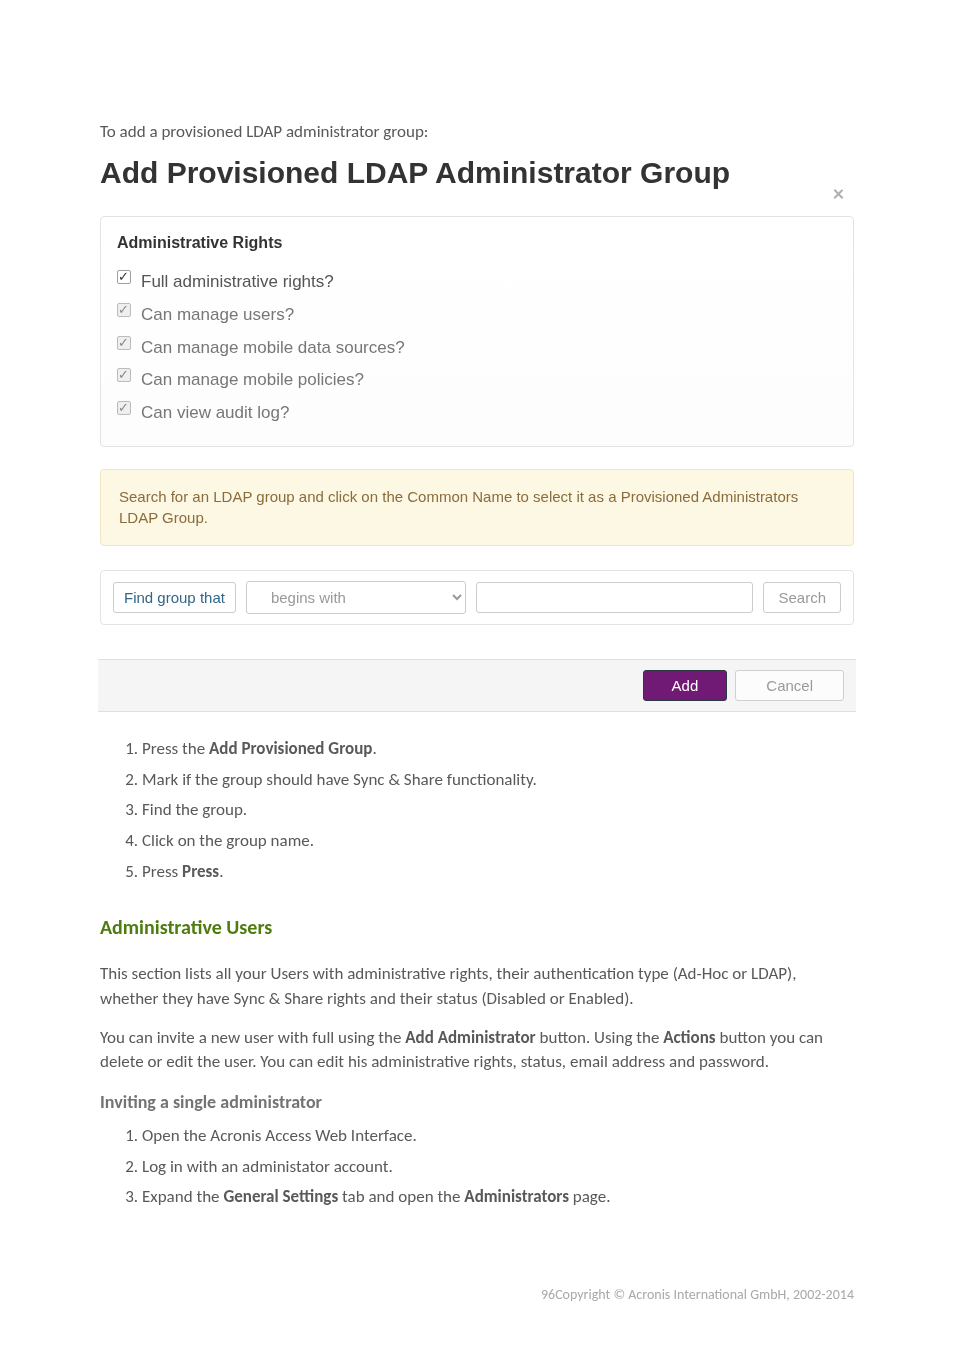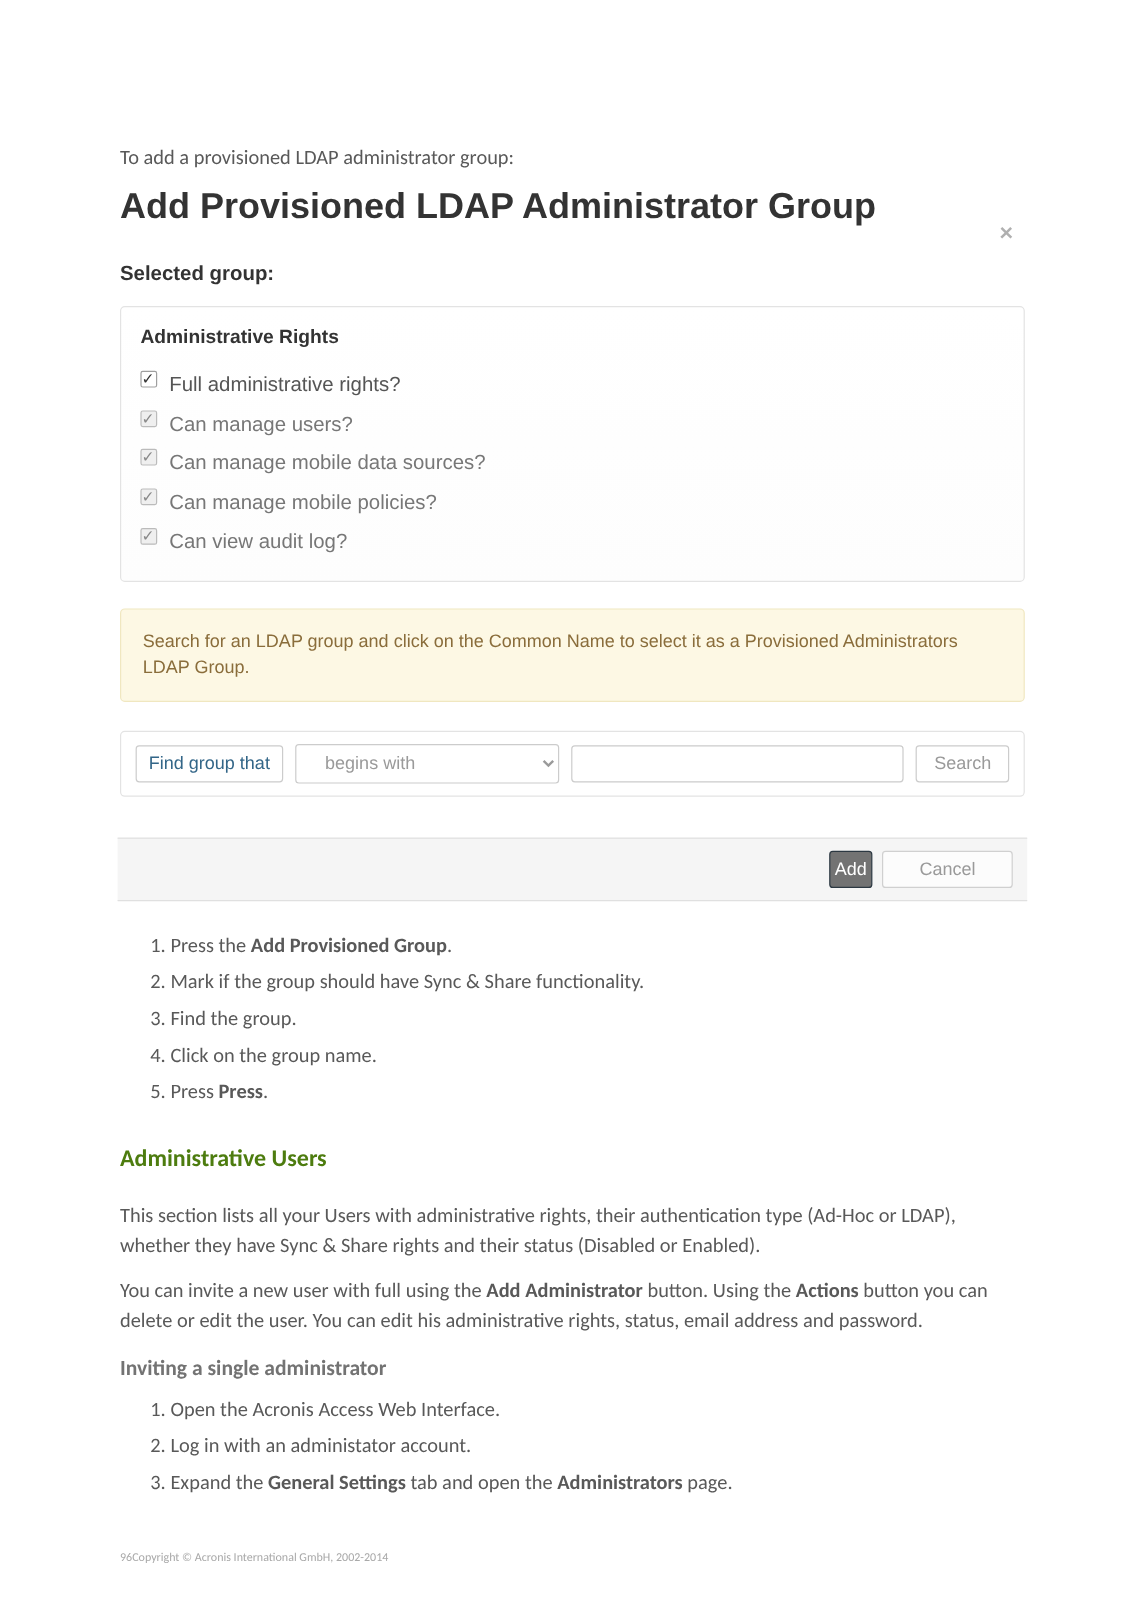--- a/index.html
+++ b/index.html
@@ -142,27 +142,27 @@
     background: #f5f5f5;
     border-top: 1px solid #e0e0e0;
     border-bottom: 1px solid #e0e0e0;
     padding: 10px 12px;
     display: flex;
     justify-content: flex-end;
     gap: 8px;
     margin: 0 -2px 22px -2px;
   }
   .add-btn {
-    background: #737373;
+    background: #701a75;
     color: #fff;
     font-family: Arial, Helvetica, sans-serif;
     font-size: 15px;
     border: 1px solid #2c3842;
     border-radius: 3px;
-    padding: 6px 4px;
+    padding: 6px 28px;
   }
   .cancel-btn {
     background: #fcfcfc;
     color: #9a9a9a;
     font-family: Arial, Helvetica, sans-serif;
     font-size: 15px;
     border: 1px solid #d0d0d0;
     border-radius: 3px;
     padding: 6px 30px;
   }
@@ -178,36 +178,35 @@
   .h2 { font-size: 20px; color: #4d7c0f; margin-bottom: 20px; font-weight: bold; }
   .para { font-size: 17px; color: #595959; margin-bottom: 14px; }
   .h3 { font-size: 18px; color: #737373; font-weight: bold; margin-bottom: 6px; margin-top: 8px; }
 
   .page-footer {
     position: absolute;
     bottom: 44px;
     left: 100px;
     right: 100px;
     display: flex;
-    justify-content: flex-start;
-    font-size: 10px;
+    justify-content: flex-end;
+    font-size: 14px;
     color: #a9a9a9;
   }
 </style>
 </head>
 <body>
 
 <div class="intro-line">To add a provisioned LDAP administrator group:</div>
 
 <div class="modal-title">Add Provisioned LDAP Administrator Group</div>
 <div class="close-x">×</div>
 
 <div class="modal-body">
 
-  <div class="selected-group">Selected group:</div>
 
   <div class="rights-panel">
     <div class="rights-title">Administrative Rights</div>
 
     <div class="right-row">
       <span class="cb checked"></span>
       <span>Full administrative rights?</span>
     </div>
     <div class="right-row disabled">
       <span class="cb checked disabled"></span>

